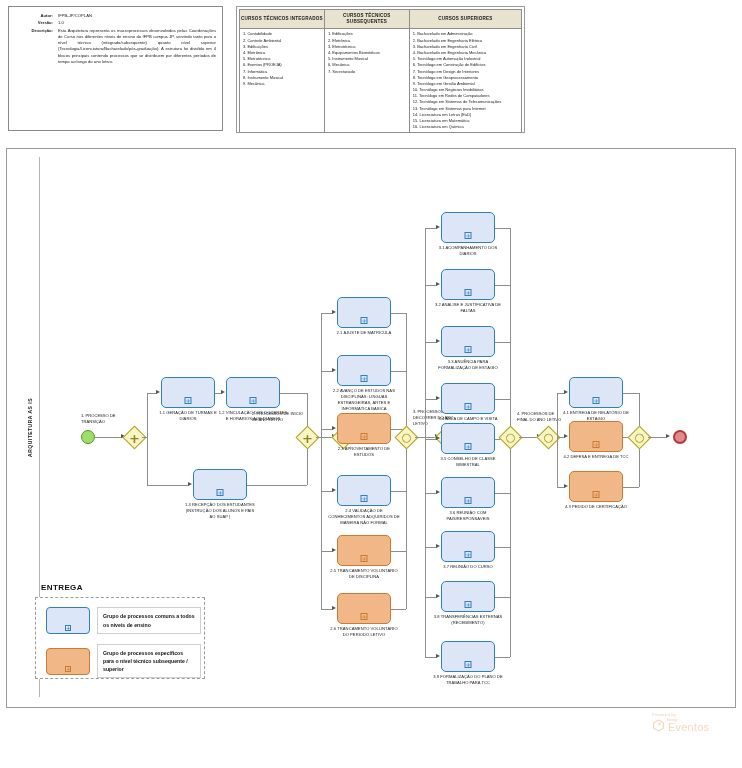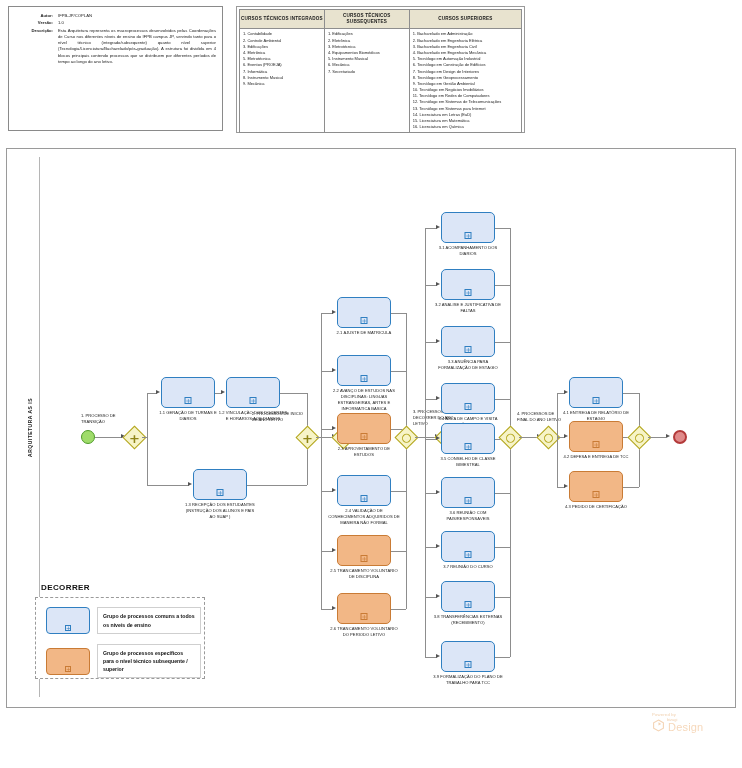--- a/index.html
+++ b/index.html
@@ -464,21 +464,21 @@
         <div class="arrow down" style="left: 615.5px; top: 274px;"></div>
         <div class="gateway" style="left: 609.5px; top: 271.5px;">
           <div class="gw-circle"></div>
         </div>
         <div class="flow h" style="left: 627px; top: 280px; width: 18px;"></div>
         <div class="arrow" style="left: 645px; top: 277.4px;"></div>
         <div class="event-end" style="left: 652px; top: 273px;"></div>
       </div>
   </div>
 
-  <div id="legend-title">DECORRER</div>
+  <div id="legend-title">ENTREGA</div>
   <div id="legend-box">
     <div class="legend-row" style="top:9px;">
       <div class="legend-swatch common">
         <span class="marker">+</span>
       </div>
       <div class="legend-text">Grupo de processos comuns a todos os níveis de ensino</div>
     </div>
     <div class="legend-row" style="top:46px;">
       <div class="legend-swatch specific">
         <span class="marker">+</span>
@@ -490,16 +490,16 @@
 
 <div id="watermark">
   <div id="wm-powered">Powered by</div>
   <div id="wm-line">
     <svg width="13" height="13" viewBox="0 0 24 24">
       <path d="M12 2 L21 7 L21 17 L12 22 L3 17 L3 7 Z" fill="none" stroke="#f4d3b3" stroke-width="2"></path>
       <path d="M12 6 L17 9 L12 12 L12 6 Z" fill="#f4d3b3"></path>
     </svg>
     <div>
       <div id="wm-brand">bizagi</div>
-      <div id="wm-name">Design</div>
+      <div id="wm-name">Eventos</div>
     </div>
   </div>
 </div>
 
 </body></html>

